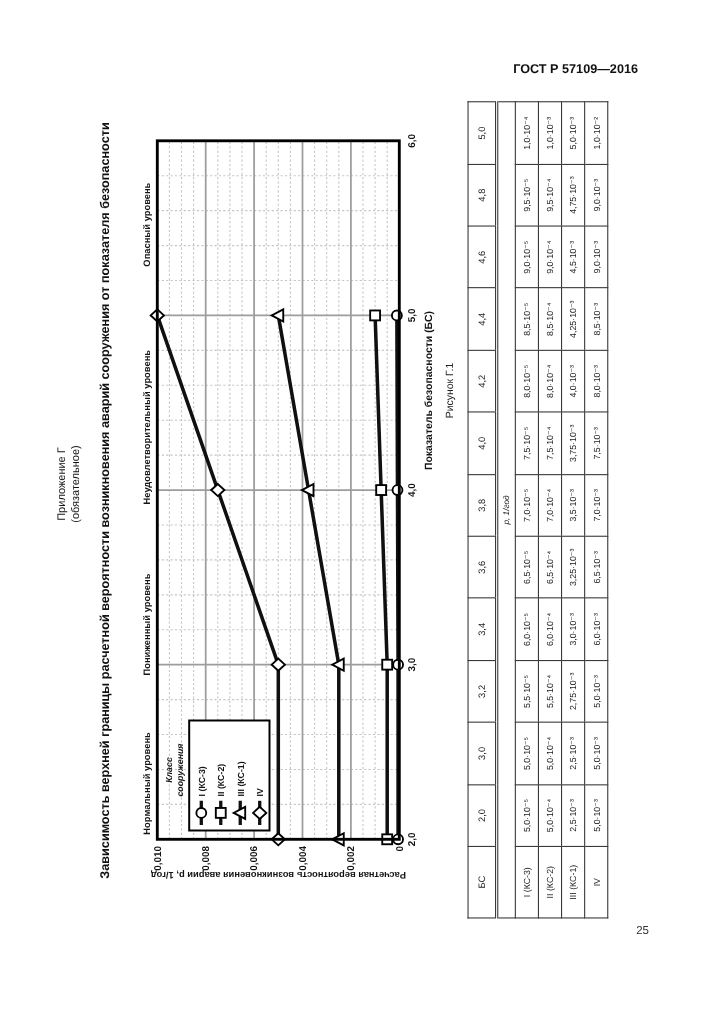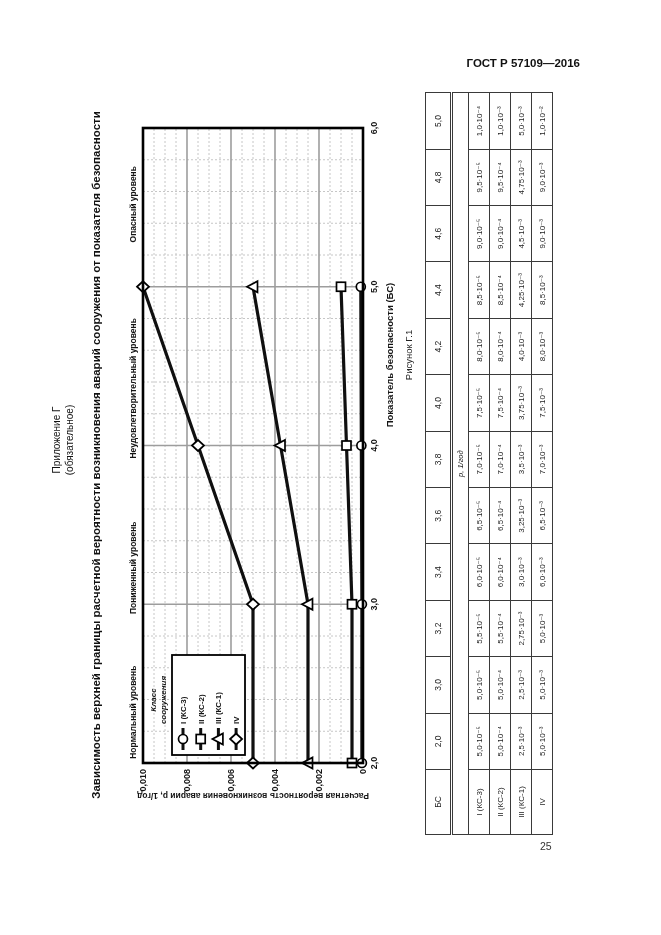--- a/index.html
+++ b/index.html
@@ -1,19 +1,19 @@
 <!DOCTYPE html>
 <html><head>
 <meta charset="utf-8">
 <style>
   html,body{margin:0;padding:0;background:#ffffff;width:661px;height:935px;overflow:hidden;}
   body{font-family:"Liberation Sans","DejaVu Sans",sans-serif;color:#1a1a1a;position:relative;}
   .page{position:absolute;left:0;top:0;width:635px;height:935px;background:#fff;}
   .doc-header{position:absolute;left:400px;top:57px;width:180px;text-align:right;font-weight:bold;font-size:11.5px;color:#111;}
-  .page-number{position:absolute;left:540px;top:840px;width:50px;text-align:left;font-size:10.5px;color:#333;}
+  .page-number{position:absolute;left:540px;top:840px;width:50px;text-align:right;font-size:10.5px;color:#333;}
   .rot-outer{position:absolute;left:45px;top:90px;width:503px;height:750px;}
   .rot-inner{position:absolute;left:0;top:0;width:750px;height:503px;transform:rotate(-90deg) translateX(-750px);transform-origin:0 0;}
   .appendix{position:absolute;left:320px;top:5px;width:160px;text-align:center;font-size:10px;line-height:13px;color:#111;}
   .main-title{position:absolute;left:20px;top:45px;width:730px;text-align:center;font-weight:bold;font-size:11.5px;color:#111;}
   #chart{position:absolute;left:0;top:0;}
   .tick{font-size:9px;font-weight:bold;fill:#141414;}
   .zone{font-size:8.5px;font-weight:bold;fill:#141414;}
   .axis-label{font-size:9.5px;font-weight:bold;fill:#141414;}
   .caption{font-size:9.5px;fill:#222;}
   .ylab{font-size:8.5px;font-weight:bold;fill:#141414;}

